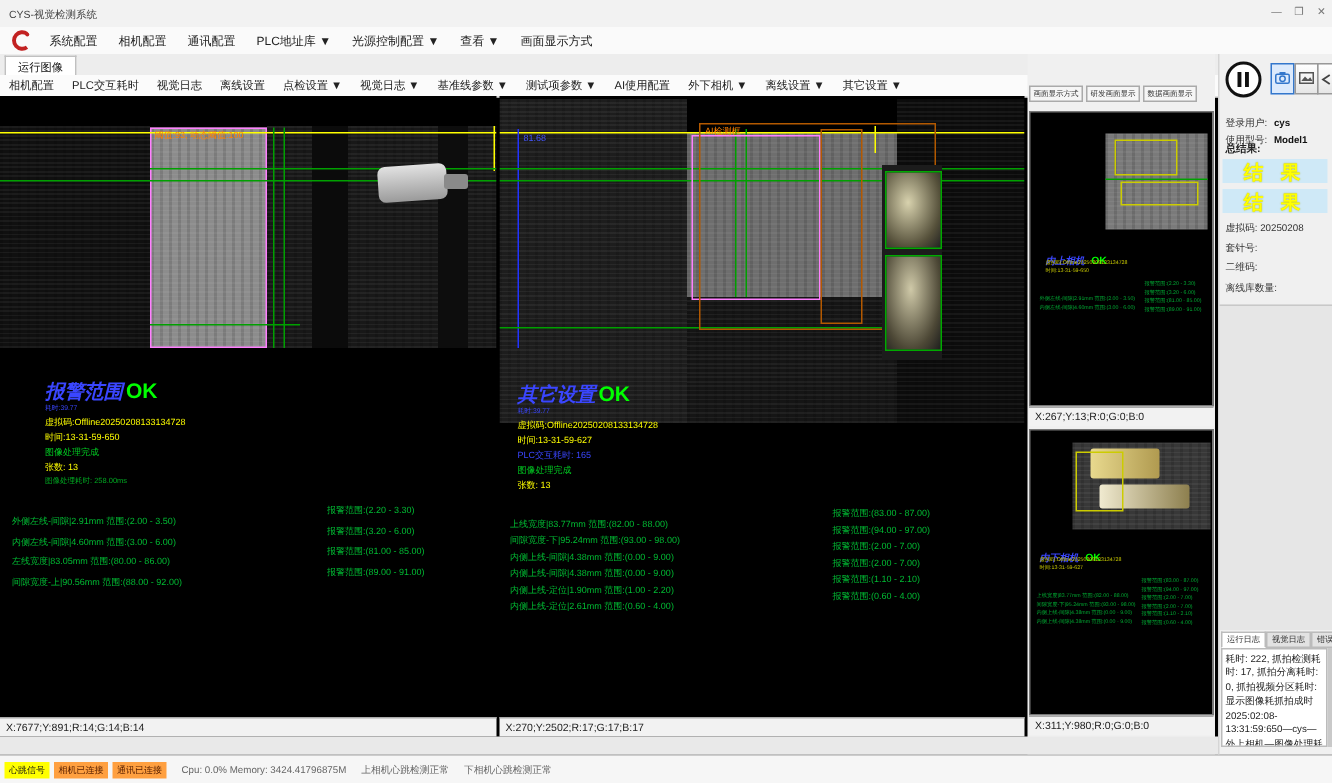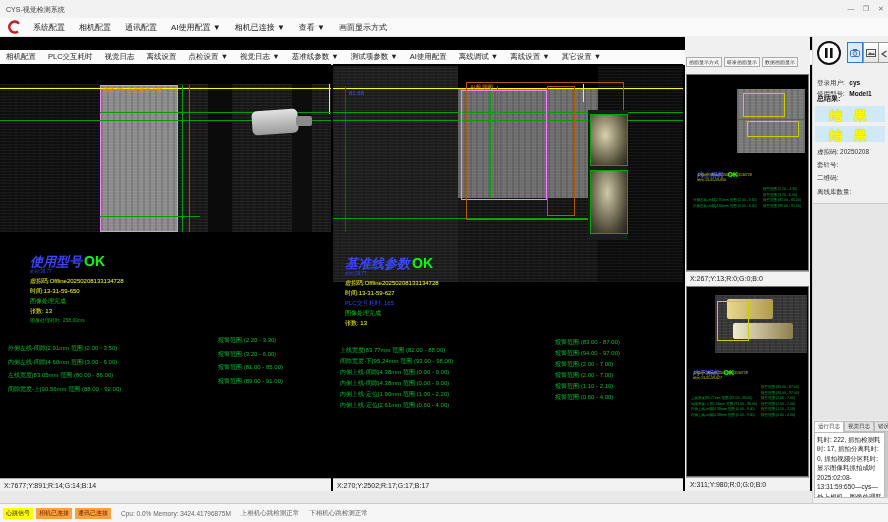--- a/index.html
+++ b/index.html
@@ -70,40 +70,43 @@
       <svg width="16" height="16" viewBox="0 0 16 16">
           <path d="M13 3.5 A5.5 5.5 0 1 0 13 12.5" fill="none" stroke="#c22222" stroke-width="2.6"></path>
           <circle cx="13.2" cy="4" r="1.3" fill="#c22222"></circle>
         </svg>
     </span>
     <div class="abs menu-items">
 
     <span class="mi">系统配置</span>
         <span class="mi">相机配置</span>
         <span class="mi">通讯配置</span>
-        <span class="mi">AI使用配置 ▼</span>
-        <span class="mi">相机已连接 ▼</span>
+        <span class="mi">PLC地址库 ▼</span>
+        <span class="mi">光源控制配置 ▼</span>
         <span class="mi">查看 ▼</span>
         <span class="mi">画面显示方式</span>
       </div>
   </div>
 
+  <div class="abs tabrow">
+    <div class="abs tab-active">运行图像</div>
+  </div>
 
   <div class="abs toolbar">
 
   <span class="ti">相机配置</span>
       <span class="ti">PLC交互耗时</span>
       <span class="ti">视觉日志</span>
       <span class="ti">离线设置</span>
       <span class="ti">点检设置 ▼</span>
       <span class="ti">视觉日志 ▼</span>
       <span class="ti">基准线参数 ▼</span>
       <span class="ti">测试项参数 ▼</span>
       <span class="ti">AI使用配置</span>
-      <span class="ti">离线调试 ▼</span>
+      <span class="ti">外下相机 ▼</span>
       <span class="ti">离线设置 ▼</span>
       <span class="ti">其它设置 ▼</span>
     </div>
 
   <div class="abs panel" style="left:0;top:64px;width:331px;height:414px;">
 
     <div class="abs noise" style="left:0;top:20px;width:100px;height:148px;background-color:#101010;"></div>
     <div class="abs noise" style="left:178px;top:20px;width:153px;height:148px;background-color:#181818;"></div>
     <div class="abs" style="left:208px;top:20px;width:24px;height:148px;background:#0b0b0b;"></div>
     <div class="abs" style="left:292px;top:20px;width:20px;height:148px;background:#0d0d0d;"></div>
@@ -113,21 +116,21 @@
     <div class="abs gline" style="left:100px;top:48px;width:231px;height:1px;"></div>
     <div class="abs gline" style="left:0;top:56px;width:331px;height:1px;"></div>
     <div class="abs gline" style="left:100px;top:152px;width:100px;height:1px;"></div>
     <div class="abs gline" style="left:182px;top:21px;width:1px;height:147px;"></div>
     <div class="abs gline" style="left:189px;top:21px;width:1px;height:147px;"></div>
     <div class="abs" style="left:252px;top:46px;width:46px;height:24px;background:linear-gradient(#e2e2e2,#9a9a9a);border-radius:5px;transform:rotate(-4deg);"></div>
     <div class="abs" style="left:296px;top:52px;width:16px;height:10px;background:#8a8a8a;border-radius:2px;"></div>
     <span class="abs" style="left:103px;top:22px;font-size:6px;color:#ff8000;white-space:nowrap;">阈值:93, 动态阈值:100</span>
 
     <div class="abs" style="left:30px;top:188px;">
-      <span class="cam-title">使用型号</span><span class="cam-ok">OK</span>
+      <span class="cam-title">报警范围</span><span class="cam-ok">OK</span>
     </div>
     <span class="abs ov-sub" style="left:30px;top:205px;">耗时:39.77</span>
     <span class="abs ov-y" style="left:30px;top:213px;">虚拟码:Offline20250208133134728</span>
     <span class="abs ov-y" style="left:30px;top:223px;">时间:13-31-59-650</span>
     <span class="abs ov-g" style="left:30px;top:233px;">图像处理完成</span>
     <span class="abs ov-y" style="left:30px;top:243px;">张数: 13</span>
     <span class="abs ov-g2" style="left:30px;top:253px;">图像处理耗时: 258.00ms</span>
 
     <div class="abs" style="left:8px;top:272px;width:320px;">
 
@@ -170,21 +173,21 @@
     <div class="abs gline" style="left:164px;top:22px;width:1px;height:112px;"></div>
     <div class="abs" style="left:128px;top:26px;width:84px;height:108px;border:1px solid #ff80ff;"></div>
     <div class="abs" style="left:133px;top:18px;width:156px;height:136px;border:1px solid #b35900;"></div>
     <span class="abs" style="left:137px;top:19px;font-size:6px;color:#ff8000;">AI检测框</span>
     <div class="abs" style="left:214px;top:22px;width:26px;height:128px;border:1px solid #b35900;"></div>
     <div class="abs" style="left:255px;top:46px;width:40px;height:130px;background:#1c1c1c;"></div>
     <div class="abs" style="left:257px;top:50px;width:36px;height:50px;background:radial-gradient(ellipse at 40% 40%,#d8d2ae,#55503a 70%,#222);border:1px solid #00aa00;"></div>
     <div class="abs" style="left:257px;top:106px;width:36px;height:62px;background:radial-gradient(ellipse at 45% 35%,#cfc9a8,#4d4836 70%,#1d1d1d);border:1px solid #00aa00;"></div>
 
     <div class="abs" style="left:12px;top:190px;">
-      <span class="cam-title">基准线参数</span><span class="cam-ok">OK</span>
+      <span class="cam-title">其它设置</span><span class="cam-ok">OK</span>
     </div>
     <span class="abs ov-sub" style="left:12px;top:207px;">耗时:39.77</span>
     <span class="abs ov-y" style="left:12px;top:215px;">虚拟码:Offline20250208133134728</span>
     <span class="abs ov-y" style="left:12px;top:225px;">时间:13-31-59-627</span>
     <span class="abs ov-b" style="left:12px;top:235px;">PLC交互耗时: 165</span>
     <span class="abs ov-g" style="left:12px;top:245px;">图像处理完成</span>
     <span class="abs ov-y" style="left:12px;top:255px;">张数: 13</span>
 
     <div class="abs" style="left:7px;top:274px;width:342px;">
 

